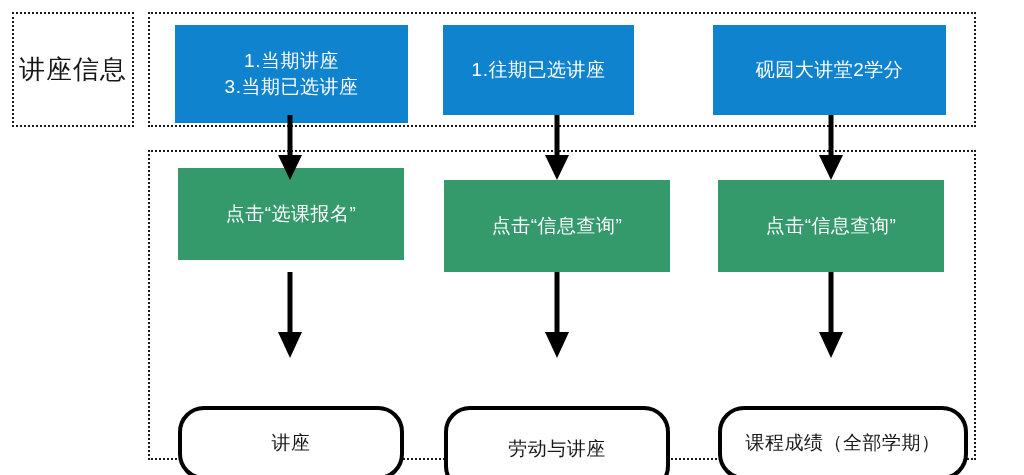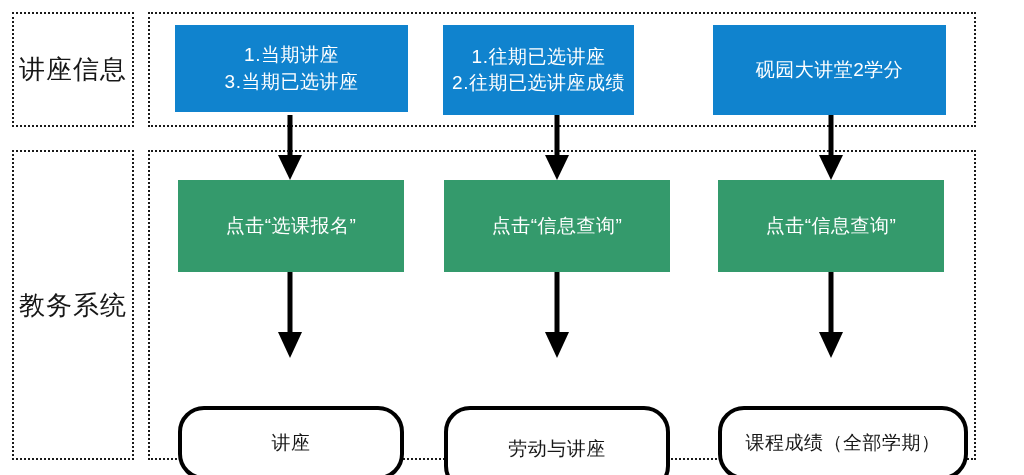--- a/index.html
+++ b/index.html
@@ -82,43 +82,39 @@
 </style>
 </head>
 <body>
 
 <div id="canvas">
 
   <div class="lane-label" style="left:12px; top:12px; width:122px; height:115px;">
     <span>讲座信息</span>
   </div>
 
-  <div class="lane-label" style="left:12px; top:150px; width:122px; height:310px;">
-    <span>教务系统</span>
-  </div>
 
   <div class="lane" style="left:148px; top:12px; width:828px; height:115px;"></div>
 
   <div class="lane" style="left:148px; top:150px; width:828px; height:310px;"></div>
 
-  <div class="box blue" style="left:175px; top:25px; width:233px; height:87px;">
+  <div class="box blue" style="left:175px; top:25px; width:233px; height:98px;">
     <span class="line">1.当期讲座</span>
     <span class="line">3.当期已选讲座</span>
   </div>
 
   <div class="box blue" style="left:443px; top:25px; width:191px; height:90px;">
     <span class="line">1.往期已选讲座</span>
-    <span class="line">2.往期已选讲座成绩</span>
   </div>
 
   <div class="box blue" style="left:713px; top:25px; width:233px; height:90px;">
     <span class="line">砚园大讲堂2学分</span>
   </div>
 
-  <div class="box green" style="left:178px; top:180px; width:226px; height:92px;">
+  <div class="box green" style="left:178px; top:168px; width:226px; height:92px;">
     <span class="line">点击“选课报名”</span>
   </div>
 
   <div class="box green" style="left:444px; top:180px; width:226px; height:92px;">
     <span class="line">点击“信息查询”</span>
   </div>
 
   <div class="box green" style="left:718px; top:180px; width:226px; height:92px;">
     <span class="line">点击“信息查询”</span>
   </div>

